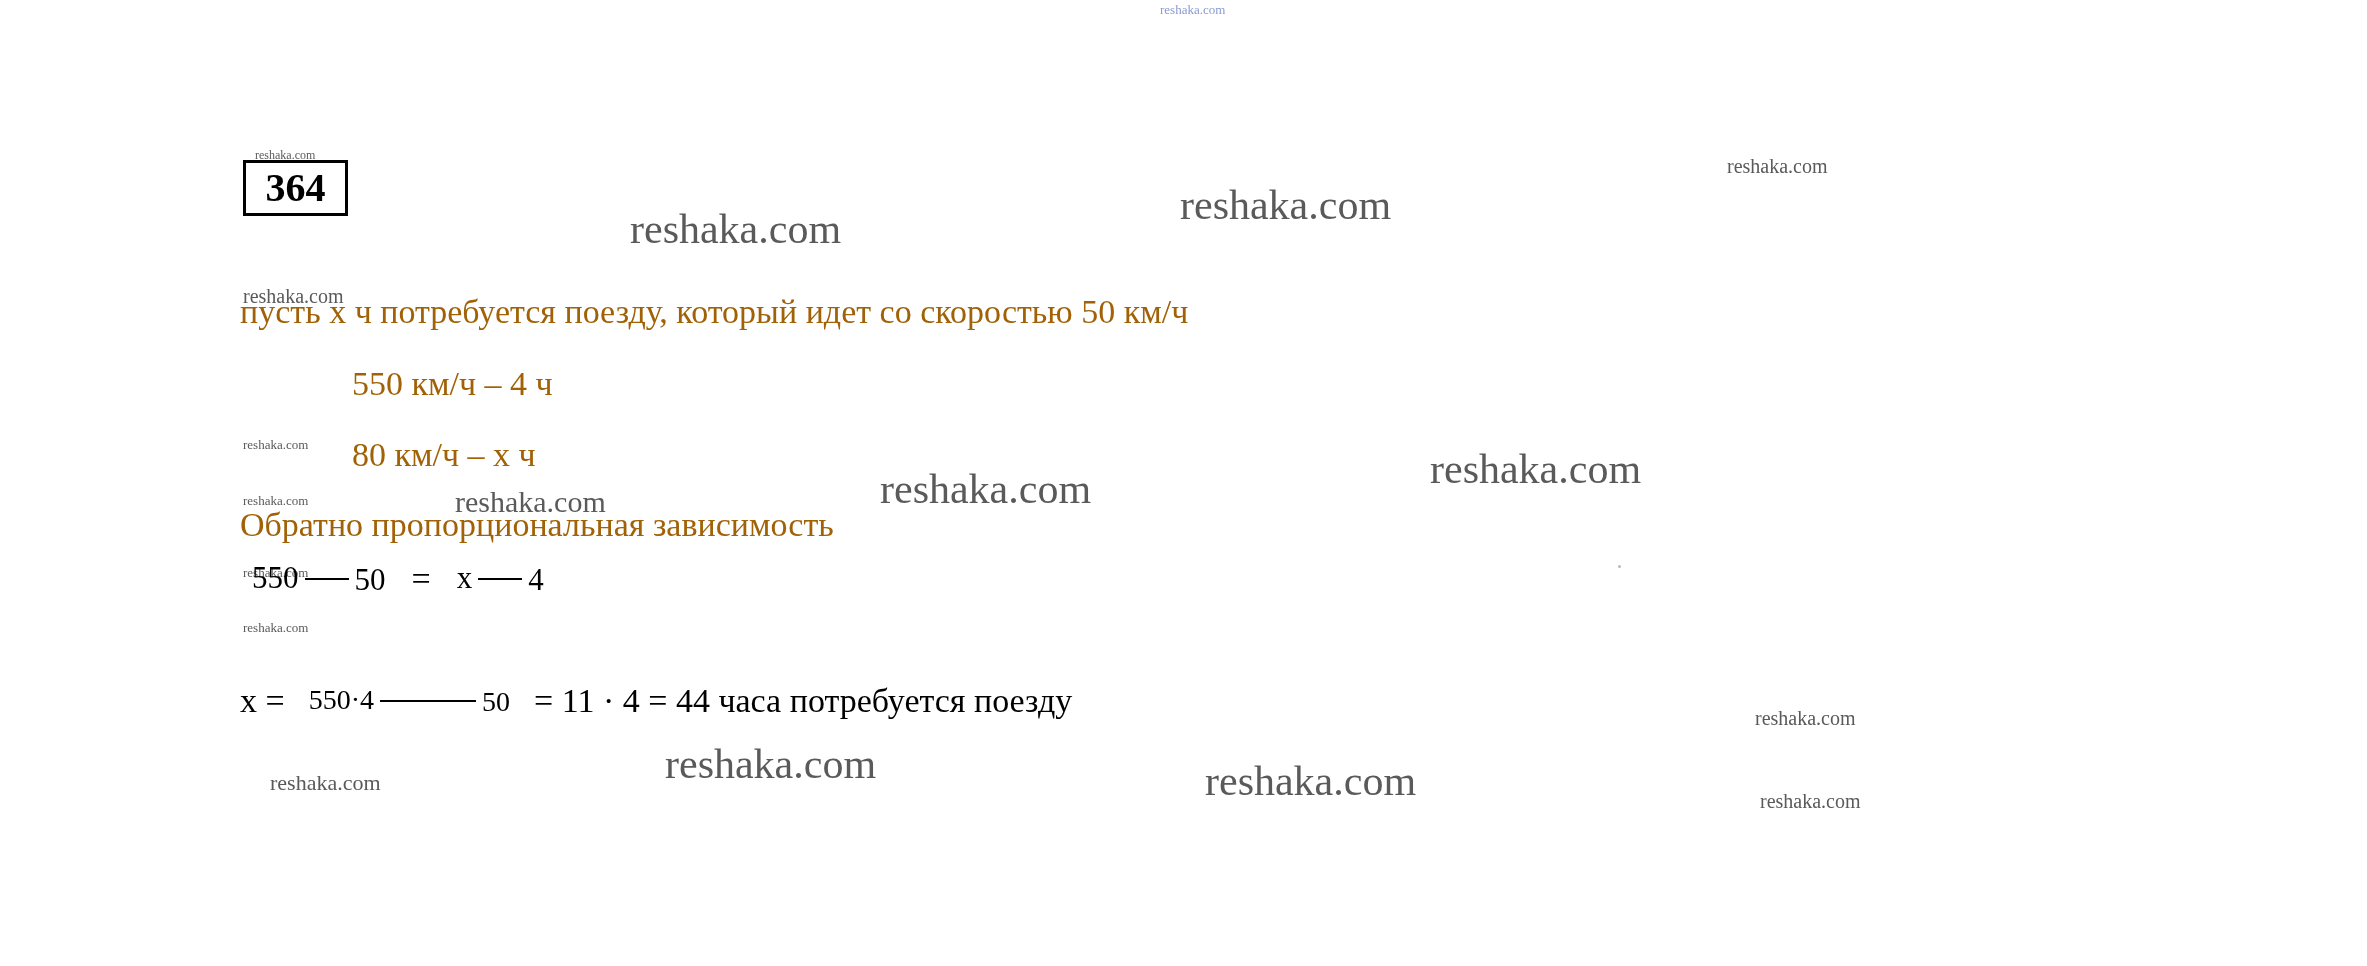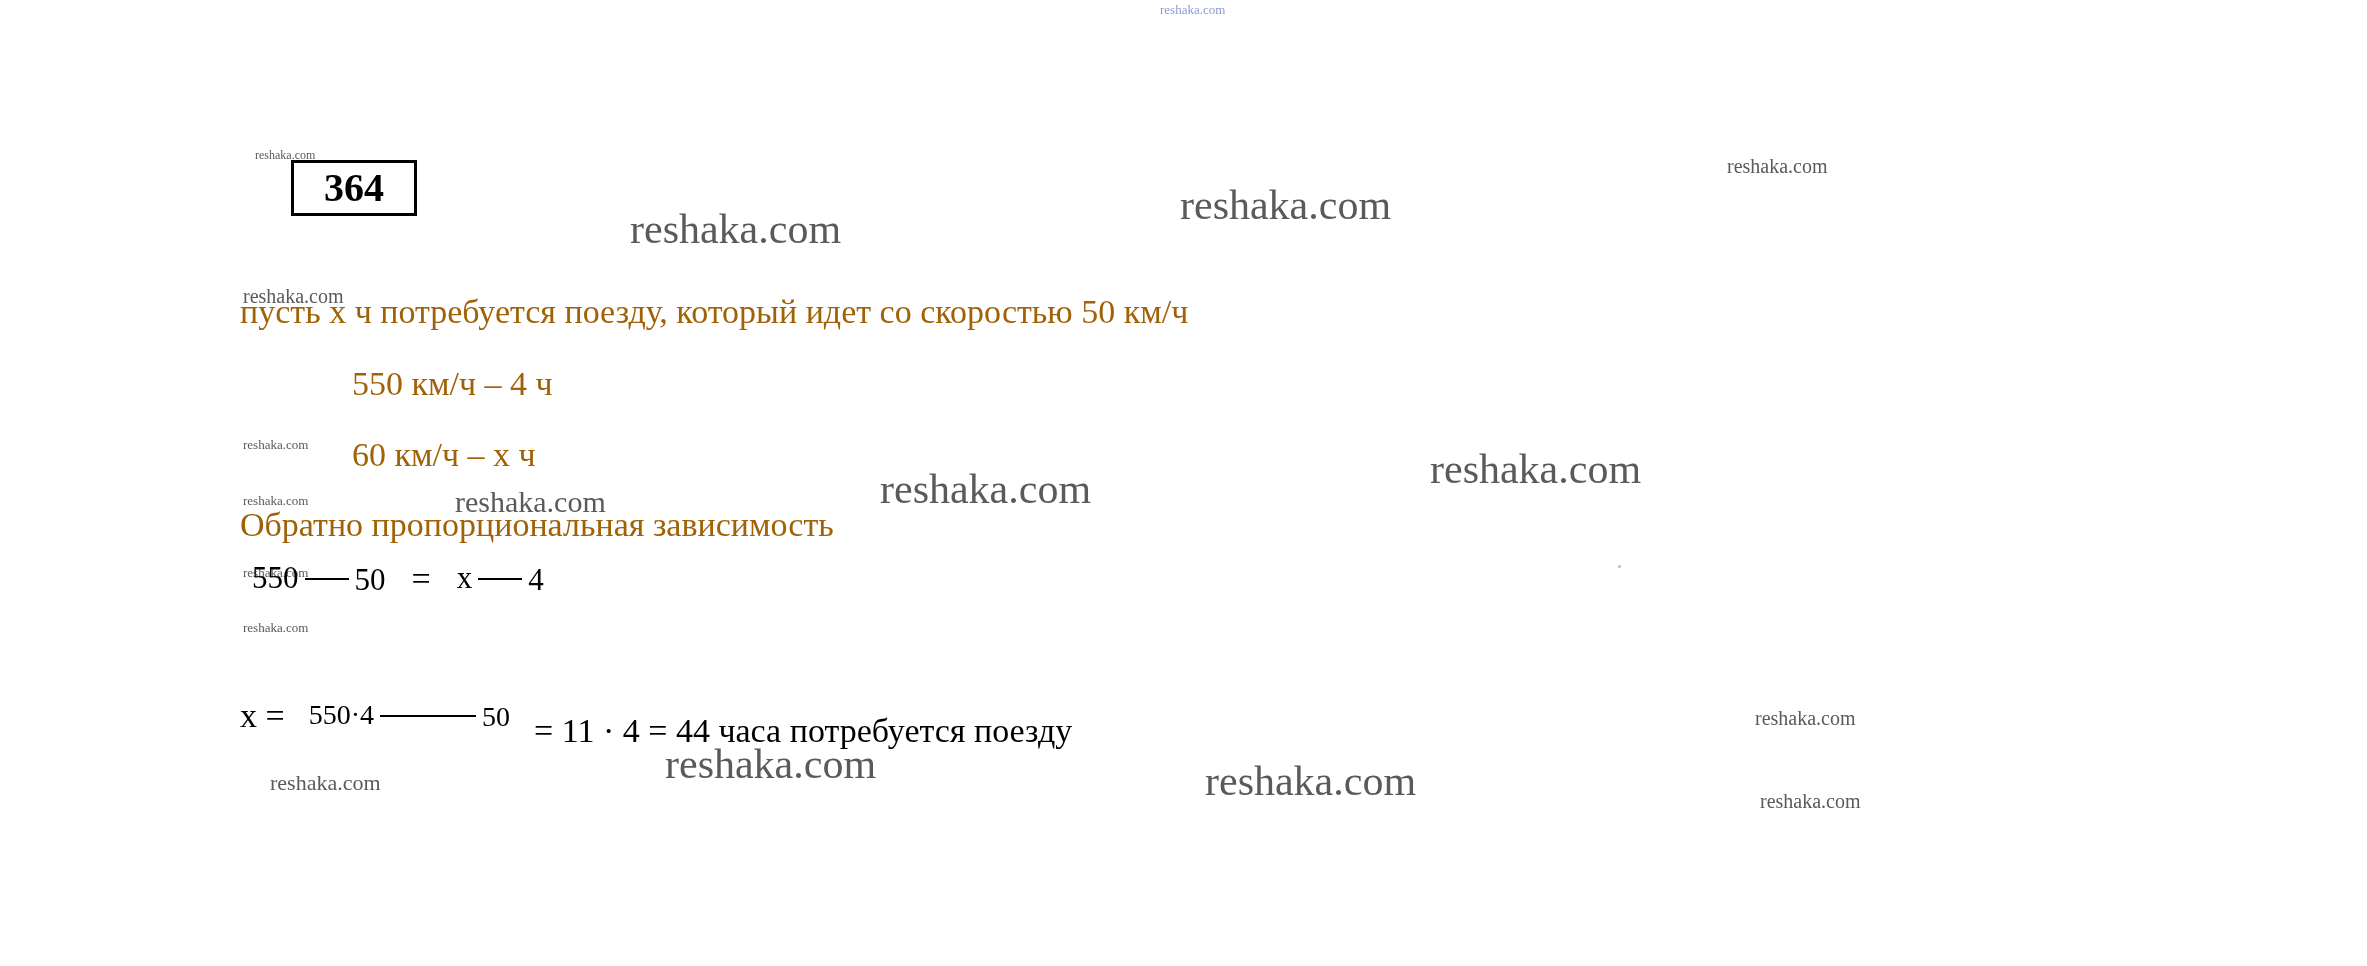--- a/index.html
+++ b/index.html
@@ -37,28 +37,27 @@
   }
   .wm.dark {
     color: #5a5a5a;
   }
 
   
   .num-box {
     position: absolute;
     left: 243px;
     top: 160px;
-    width: 126px;
+    width: 105px;
     height: 56px;
     border: 3px solid #000;
     box-sizing: border-box;
     display: flex;
     align-items: center;
     justify-content: center;
-    margin-left: 48px;
   }
   .num-box .num {
     font-size: 40px;
     font-weight: bold;
     font-family: "Liberation Serif", serif;
     line-height: 1;
   }
 
   
   .line {
@@ -115,21 +114,21 @@
   .xline {
     position: absolute;
     left: 240px;
     top: 682px;
     display: flex;
     align-items: center;
     font-size: 34px;
     font-family: "Liberation Serif", serif;
   }
   .xline .lead { margin-right: 12px; }
-  .xline .tail { margin-left: 12px; white-space: nowrap; margin-top: 30px; }
+  .xline .tail { margin-left: 12px; white-space: nowrap; }
   .xline .frac .top { font-size: 28px; }
   .xline .frac .bot { font-size: 28px; }
   .xline .frac .bar { min-width: 96px; }
 
   
   .dot {
     position: absolute;
     left: 1618px;
     top: 565px;
     width: 3px;
@@ -163,21 +162,21 @@
       <div class="wm dark" style="left: 270px; top: 770px; font-size: 22px;">reshaka.com</div>
       <div class="wm dark" style="left: 1760px; top: 790px; font-size: 20px;">reshaka.com</div>
     </div>
 
   <div class="num-box">
     <span class="num">364</span>
   </div>
 
   <div class="line l1">пусть х ч потребуется поезду, который идет со скоростью 50 км/ч</div>
   <div class="line l2">550 км/ч – 4 ч</div>
-  <div class="line l3">60 км/ч – х ч</div>
+  <div class="line l3">80 км/ч – х ч</div>
   <div class="line l4">Обратно пропорциональная зависимость</div>
 
   <div class="frac-eq">
     <span class="frac">
       <span class="top">550</span>
       <span class="bar"></span>
       <span class="bot">50</span>
     </span>
     <span class="eqsign">=</span>
     <span class="frac">

